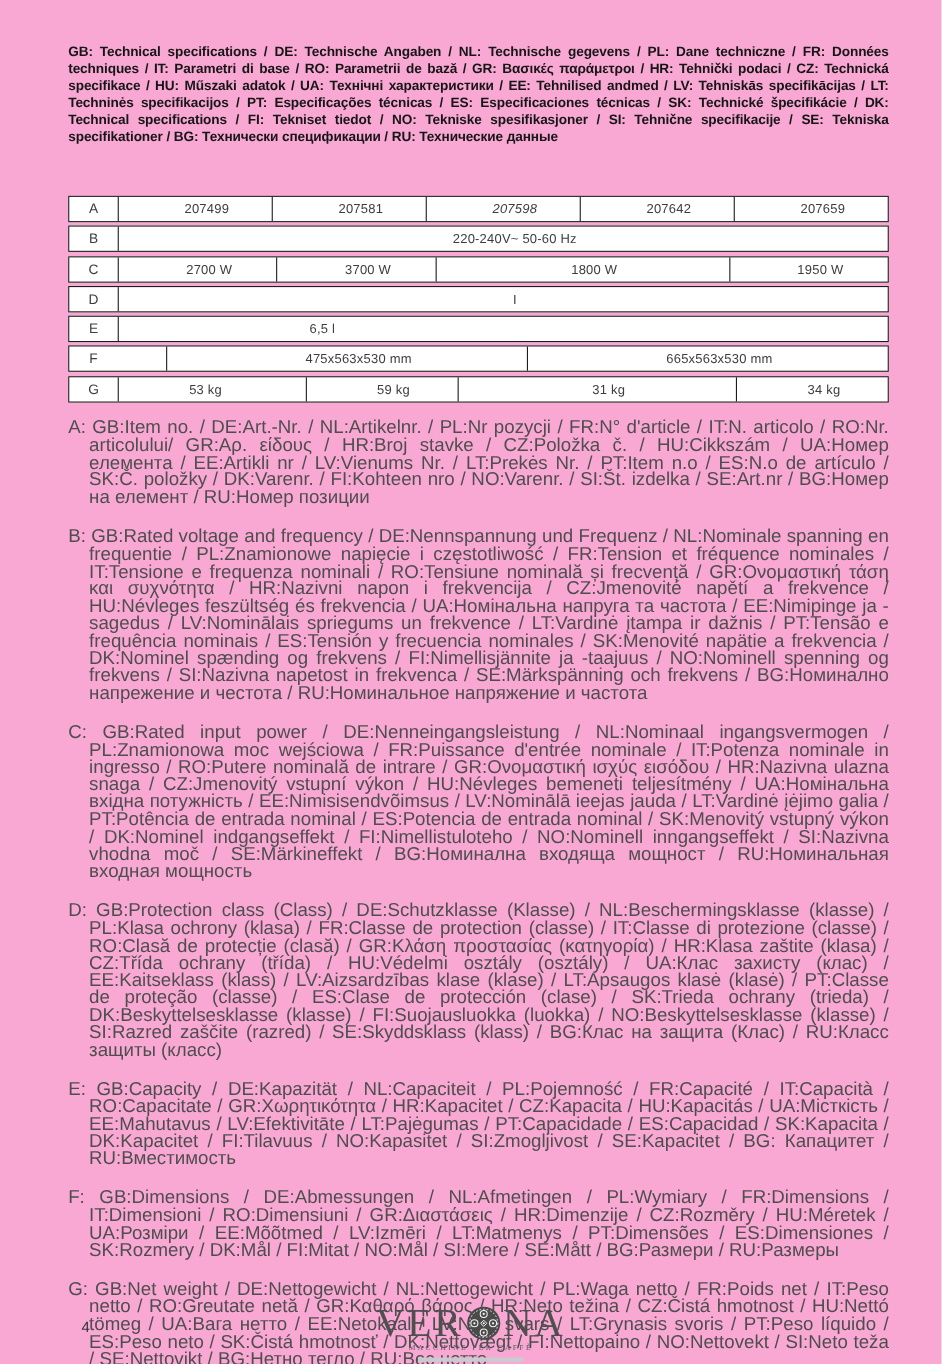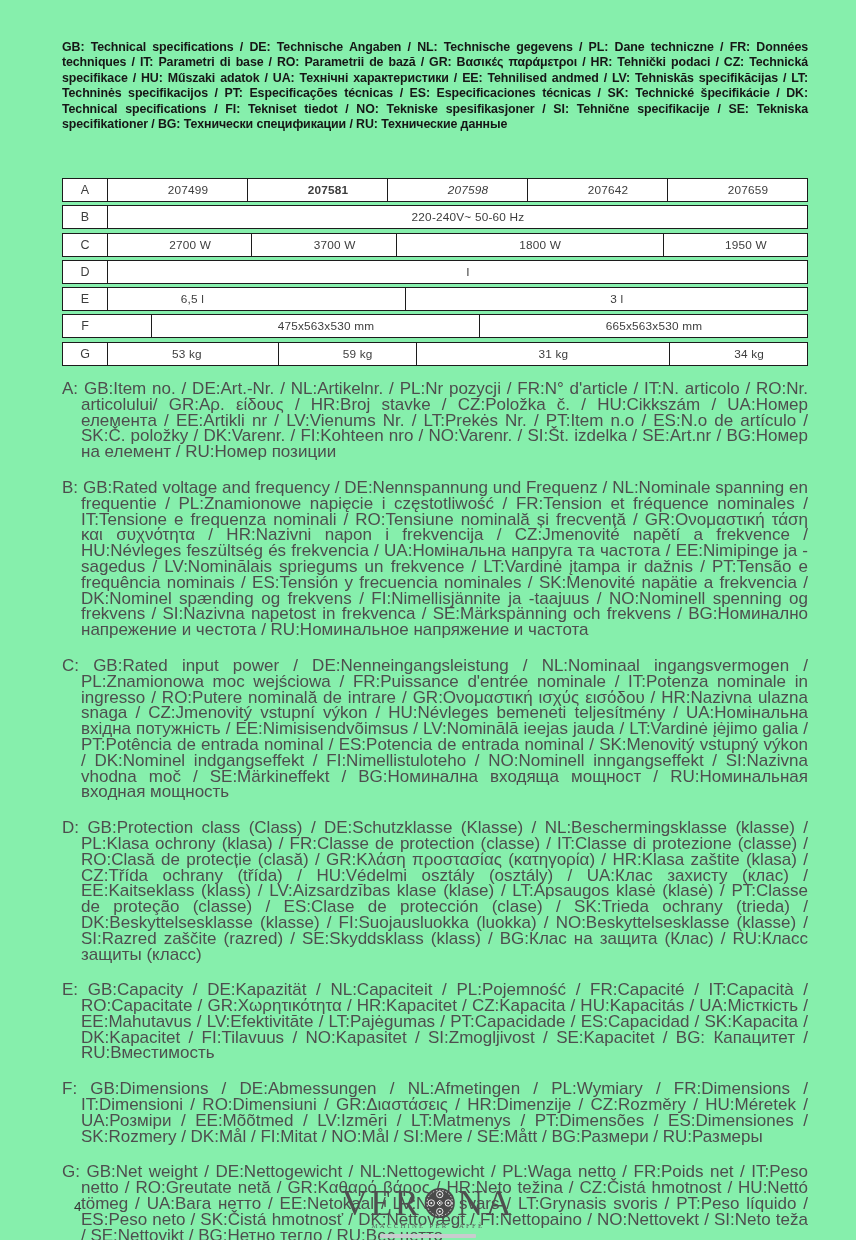--- a/index.html
+++ b/index.html
@@ -1,17 +1,17 @@
 <!DOCTYPE html>
 <html><head>
 <meta charset="utf-8">
 <style>
   html,body{margin:0;padding:0;background:#ffffff;}
   .page{
-    position:relative;width:856px;height:1240px;background:#86efac;
+    position:relative;width:856px;height:1240px;background:#f9a8d4;
     font-family:"Liberation Sans",sans-serif;overflow:hidden;
   }
   .header-langs{
     position:absolute;left:62px;top:40px;width:746px;margin:0;
     font-size:12.4px;line-height:15.4px;font-weight:bold;color:#161616;
     text-align:justify;letter-spacing:-0.1px;
   }
   .spec-table{position:absolute;left:62px;top:178px;width:746px;}
   .t-row{
     display:flex;border:1.7px solid #1c1c1c;height:24px;margin-bottom:3.3px;
@@ -56,21 +56,21 @@
 <body>
 
 <div class="page">
 
   <p class="header-langs">GB: Technical specifications / DE: Technische Angaben / NL: Technische gegevens / PL: Dane techniczne / FR: Données techniques / IT: Parametri di base / RO: Parametrii de bază / GR: Βασικές παράμετροι / HR: Tehnički podaci / CZ: Technická specifikace / HU: Műszaki adatok / UA: Технічні характеристики / EE: Tehnilised andmed / LV: Tehniskās specifikācijas / LT: Techninės specifikacijos / PT: Especificações técnicas / ES: Especificaciones técnicas / SK: Technické špecifikácie / DK: Technical specifications / FI: Tekniset tiedot / NO: Tekniske spesifikasjoner / SI: Tehnične specifikacije / SE: Tekniska specifikationer / BG: Технически спецификации / RU: Технические данные</p>
 
   <div class="spec-table">
       <div class="t-row">
         <div class="t-label">A</div>
         <div class="t-cell" style="flex-grow: 1;">207499</div>
-        <div class="t-cell" style="flex-grow: 1; font-weight: bold;">207581</div>
+        <div class="t-cell" style="flex-grow: 1;">207581</div>
         <div class="t-cell" style="flex-grow: 1; font-style: italic;">207598</div>
         <div class="t-cell" style="flex-grow: 1;">207642</div>
         <div class="t-cell" style="flex-grow: 1;">207659</div>
       </div>
       <div class="t-row">
         <div class="t-label">B</div>
         <div class="t-cell" style="flex-grow: 5;">220-240V~ 50-60 Hz</div>
       </div>
       <div class="t-row">
         <div class="t-label">C</div>
@@ -80,21 +80,20 @@
         <div class="t-cell" style="flex-grow: 1; text-align: right;">1950 W</div>
       </div>
       <div class="t-row">
         <div class="t-label">D</div>
         <div class="t-cell" style="flex-grow: 5;">I</div>
       </div>
       <div class="t-row">
         <div class="t-label">E</div>
         <div class="t-cell" style="flex-grow: 1;">6,5 l</div>
         <div class="t-cell" style="flex-grow: 1; margin-top: 24px;">11 l</div>
-        <div class="t-cell" style="flex-grow: 3;">3 l</div>
       </div>
       <div class="t-row">
         <div class="t-label">F</div>
         <div class="t-cell" style="flex-grow: 1; margin-left: 44px;">475x563x530 mm</div>
         <div class="t-cell" style="flex-grow: 1;">665x563x530 mm</div>
       </div>
       <div class="t-row">
         <div class="t-label">G</div>
         <div class="t-cell" style="flex-grow: 1;">53 kg</div>
         <div class="t-cell" style="flex-grow: 1; margin-left: 33px;">59 kg</div>

